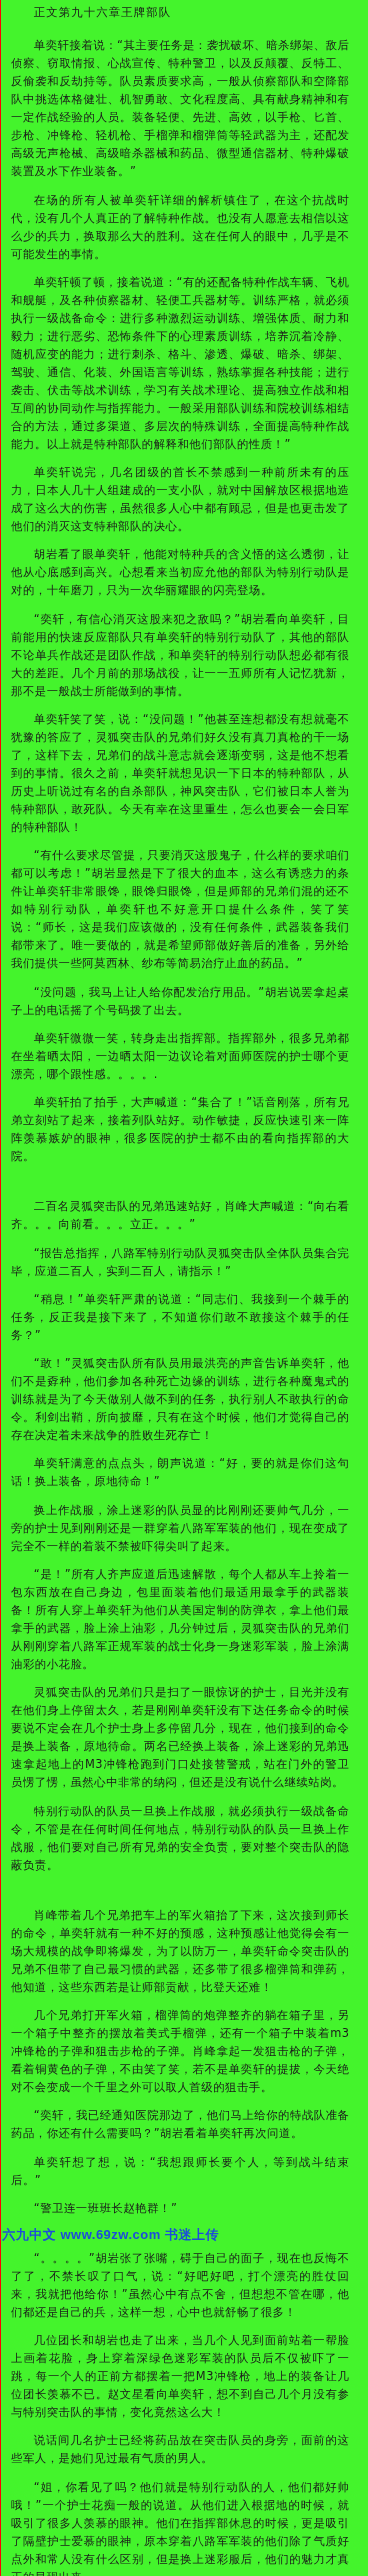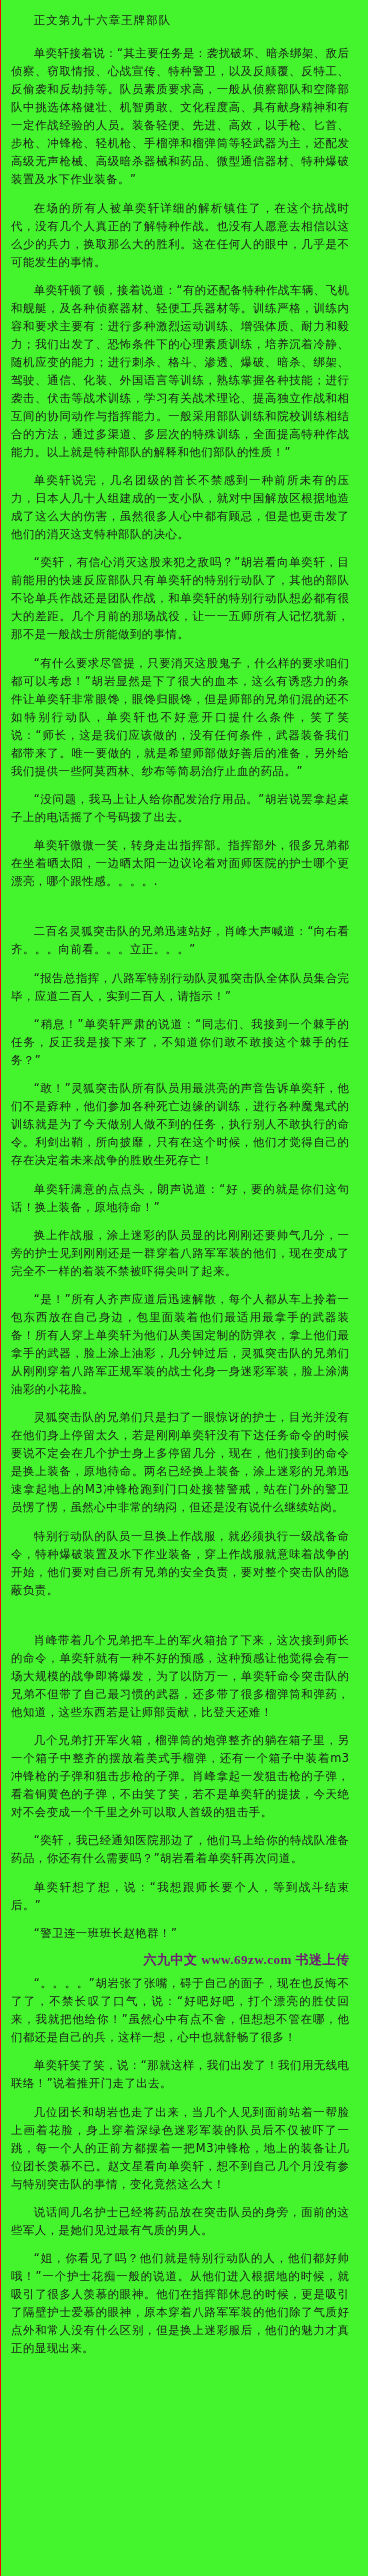--- a/index.html
+++ b/index.html
@@ -23,79 +23,80 @@
     background: #FF0000;
   }
   .content {
     padding: 4.3px 19.5px 22px 11px;
     color: #1A1A1A;
   }
   .title {
     font-size: 11.4px;
     line-height: 17px;
     text-indent: 2em;
-    margin: 8px 0 15px 0;
+    margin: 0 0 15px 0;
     letter-spacing: 1.1px;
   }
   .para {
     font-size: 11.4px;
     line-height: 18px;
     text-indent: 2em;
     text-align: justify;
     margin: 0 0 10.3px 0;
     letter-spacing: 0.5px;
     word-break: break-all;
   }
   .gap-large {
     margin-top: 32px;
   }
   .watermark {
     font-size: 13px;
     font-weight: bold;
-    color: #701a75;
+    color: #1d4ed8;
     margin: 0 0 5.4px -8.7px;
     letter-spacing: 0.5px;
     text-indent: 0;
     line-height: 16.3px;
-    font-family: Liberation Serif, serif;
-    text-align: right;
+    font-family: Liberation Sans, sans-serif;
   }
 </style>
 </head>
 <body>
 
 <div class="page">
   <div class="red-edge"></div>
   <div class="content">
     <div class="title">正文第九十六章王牌部队</div>
     <div>
         <p class="para">单奕轩接着说：“其主要任务是：袭扰破坏、暗杀绑架、敌后侦察、窃取情报、心战宣传、特种警卫，以及反颠覆、反特工、反偷袭和反劫持等。队员素质要求高，一般从侦察部队和空降部队中挑选体格健壮、机智勇敢、文化程度高、具有献身精神和有一定作战经验的人员。装备轻便、先进、高效，以手枪、匕首、步枪、冲锋枪、轻机枪、手榴弹和榴弹筒等轻武器为主，还配发高级无声枪械、高级暗杀器械和药品、微型通信器材、特种爆破装置及水下作业装备。”</p>
         <p class="para">在场的所有人被单奕轩详细的解析镇住了，在这个抗战时代，没有几个人真正的了解特种作战。也没有人愿意去相信以这么少的兵力，换取那么大的胜利。这在任何人的眼中，几乎是不可能发生的事情。</p>
-        <p class="para">单奕轩顿了顿，接着说道：“有的还配备特种作战车辆、飞机和舰艇，及各种侦察器材、轻便工兵器材等。训练严格，训练内容和要求主要有：进行多种激烈运动训练、增强体质、耐力和毅力；我们出发了、恐怖条件下的心理素质训练，培养沉着冷静、随机应变的能力；进行刺杀、格斗、渗透、爆破、暗杀、绑架、驾驶、通信、化装、外国语言等训练，熟练掌握各种技能；进行袭击、伏击等战术训练，学习有关战术理论、提高独立作战和相互间的协同动作与指挥能力。一般采用部队训练和院校训练相结合的方法，通过多渠道、多层次的特殊训练，全面提高特种作战能力。以上就是特种部队的解释和他们部队的性质！”</p>
+        <p class="para">单奕轩顿了顿，接着说道：“有的还配备特种作战车辆、飞机和舰艇，及各种侦察器材、轻便工兵器材等。训练严格，就必须执行一级战备命令：进行多种激烈运动训练、增强体质、耐力和毅力；进行恶劣、恐怖条件下的心理素质训练，培养沉着冷静、随机应变的能力；进行刺杀、格斗、渗透、爆破、暗杀、绑架、驾驶、通信、化装、外国语言等训练，熟练掌握各种技能；进行袭击、伏击等战术训练，学习有关战术理论、提高独立作战和相互间的协同动作与指挥能力。一般采用部队训练和院校训练相结合的方法，通过多渠道、多层次的特殊训练，全面提高特种作战能力。以上就是特种部队的解释和他们部队的性质！”</p>
         <p class="para">单奕轩说完，几名团级的首长不禁感到一种前所未有的压力，日本人几十人组建成的一支小队，就对中国解放区根据地造成了这么大的伤害，虽然很多人心中都有顾忌，但是也更击发了他们的消灭这支特种部队的决心。</p>
+        <p class="para">胡岩看了眼单奕轩，他能对特种兵的含义悟的这么透彻，让他从心底感到高兴。心想看来当初应允他的部队为特别行动队是对的，十年磨刀，只为一次华丽耀眼的闪亮登场。</p>
         <p class="para">“奕轩，有信心消灭这股来犯之敌吗？”胡岩看向单奕轩，目前能用的快速反应部队只有单奕轩的特别行动队了，其他的部队不论单兵作战还是团队作战，和单奕轩的特别行动队想必都有很大的差距。几个月前的那场战役，让一一五师所有人记忆犹新，那不是一般战士所能做到的事情。</p>
+        <p class="para">单奕轩笑了笑，说：“没问题！”他甚至连想都没有想就毫不犹豫的答应了，灵狐突击队的兄弟们好久没有真刀真枪的干一场了，这样下去，兄弟们的战斗意志就会逐渐变弱，这是他不想看到的事情。很久之前，单奕轩就想见识一下日本的特种部队，从历史上听说过有名的自杀部队，神风突击队，它们被日本人誉为特种部队，敢死队。今天有幸在这里重生，怎么也要会一会日军的特种部队！</p>
         <p class="para">“有什么要求尽管提，只要消灭这股鬼子，什么样的要求咱们都可以考虑！”胡岩显然是下了很大的血本，这么有诱惑力的条件让单奕轩非常眼馋，眼馋归眼馋，但是师部的兄弟们混的还不如特别行动队，单奕轩也不好意开口提什么条件，笑了笑说：“师长，这是我们应该做的，没有任何条件，武器装备我们都带来了。唯一要做的，就是希望师部做好善后的准备，另外给我们提供一些阿莫西林、纱布等简易治疗止血的药品。”</p>
         <p class="para">“没问题，我马上让人给你配发治疗用品。”胡岩说罢拿起桌子上的电话摇了个号码拨了出去。</p>
         <p class="para">单奕轩微微一笑，转身走出指挥部。指挥部外，很多兄弟都在坐着晒太阳，一边晒太阳一边议论着对面师医院的护士哪个更漂亮，哪个跟性感。。。。.</p>
+        <p class="para">单奕轩拍了拍手，大声喊道：“集合了！”话音刚落，所有兄弟立刻站了起来，接着列队站好。动作敏捷，反应快速引来一阵阵羡慕嫉妒的眼神，很多医院的护士都不由的看向指挥部的大院。</p>
         <p class="para gap-large">二百名灵狐突击队的兄弟迅速站好，肖峰大声喊道：“向右看齐。。。向前看。。。立正。。。”</p>
         <p class="para">“报告总指挥，八路军特别行动队灵狐突击队全体队员集合完毕，应道二百人，实到二百人，请指示！”</p>
         <p class="para">“稍息！”单奕轩严肃的说道：“同志们、我接到一个棘手的任务，反正我是接下来了，不知道你们敢不敢接这个棘手的任务？”</p>
         <p class="para">“敢！”灵狐突击队所有队员用最洪亮的声音告诉单奕轩，他们不是孬种，他们参加各种死亡边缘的训练，进行各种魔鬼式的训练就是为了今天做别人做不到的任务，执行别人不敢执行的命令。利剑出鞘，所向披靡，只有在这个时候，他们才觉得自己的存在决定着未来战争的胜败生死存亡！</p>
         <p class="para">单奕轩满意的点点头，朗声说道：“好，要的就是你们这句话！换上装备，原地待命！”</p>
         <p class="para">换上作战服，涂上迷彩的队员显的比刚刚还要帅气几分，一旁的护士见到刚刚还是一群穿着八路军军装的他们，现在变成了完全不一样的着装不禁被吓得尖叫了起来。</p>
         <p class="para">“是！”所有人齐声应道后迅速解散，每个人都从车上拎着一包东西放在自己身边，包里面装着他们最适用最拿手的武器装备！所有人穿上单奕轩为他们从美国定制的防弹衣，拿上他们最拿手的武器，脸上涂上油彩，几分钟过后，灵狐突击队的兄弟们从刚刚穿着八路军正规军装的战士化身一身迷彩军装，脸上涂满油彩的小花脸。</p>
         <p class="para">灵狐突击队的兄弟们只是扫了一眼惊讶的护士，目光并没有在他们身上停留太久，若是刚刚单奕轩没有下达任务命令的时候要说不定会在几个护士身上多停留几分，现在，他们接到的命令是换上装备，原地待命。两名已经换上装备，涂上迷彩的兄弟迅速拿起地上的M3冲锋枪跑到门口处接替警戒，站在门外的警卫员愣了愣，虽然心中非常的纳闷，但还是没有说什么继续站岗。</p>
-        <p class="para">特别行动队的队员一旦换上作战服，就必须执行一级战备命令，特种爆破装置及水下作业装备，穿上作战服就意味着战争的开始，他们要对自己所有兄弟的安全负责，要对整个突击队的隐蔽负责。</p>
+        <p class="para">特别行动队的队员一旦换上作战服，就必须执行一级战备命令，不管是在任何时间任何地点，特别行动队的队员一旦换上作战服，他们要对自己所有兄弟的安全负责，要对整个突击队的隐蔽负责。</p>
         <p class="para gap-large">肖峰带着几个兄弟把车上的军火箱抬了下来，这次接到师长的命令，单奕轩就有一种不好的预感，这种预感让他觉得会有一场大规模的战争即将爆发，为了以防万一，单奕轩命令突击队的兄弟不但带了自己最习惯的武器，还多带了很多榴弹筒和弹药，他知道，这些东西若是让师部贡献，比登天还难！</p>
         <p class="para">几个兄弟打开军火箱，榴弹筒的炮弹整齐的躺在箱子里，另一个箱子中整齐的摆放着美式手榴弹，还有一个箱子中装着m3冲锋枪的子弹和狙击步枪的子弹。肖峰拿起一发狙击枪的子弹，看着铜黄色的子弹，不由笑了笑，若不是单奕轩的提拔，今天绝对不会变成一个千里之外可以取人首级的狙击手。</p>
         <p class="para">“奕轩，我已经通知医院那边了，他们马上给你的特战队准备药品，你还有什么需要吗？”胡岩看着单奕轩再次问道。</p>
         <p class="para">单奕轩想了想，说：“我想跟师长要个人，等到战斗结束后。”</p>
         <p class="para">“警卫连一班班长赵艳群！”</p>
         <p class="watermark">六九中文 www.69zw.com 书迷上传</p>
         <p class="para">“。。。。”胡岩张了张嘴，碍于自己的面子，现在也反悔不了了，不禁长叹了口气，说：“好吧好吧，打个漂亮的胜仗回来，我就把他给你！”虽然心中有点不舍，但想想不管在哪，他们都还是自己的兵，这样一想，心中也就舒畅了很多！</p>
-        <p class="para">单奕轩笑了笑，说：“那就这样，我们出发了！我们用无线电联络！”说着推开门走了出去。</p>
         <p class="para">几位团长和胡岩也走了出来，当几个人见到面前站着一帮脸上画着花脸，身上穿着深绿色迷彩军装的队员后不仅被吓了一跳，每一个人的正前方都摆着一把M3冲锋枪，地上的装备让几位团长羡慕不已。赵文星看向单奕轩，想不到自己几个月没有参与特别突击队的事情，变化竟然这么大！</p>
         <p class="para">说话间几名护士已经将药品放在突击队员的身旁，面前的这些军人，是她们见过最有气质的男人。</p>
         <p class="para">“姐，你看见了吗？他们就是特别行动队的人，他们都好帅哦！”一个护士花痴一般的说道。从他们进入根据地的时候，就吸引了很多人羡慕的眼神。他们在指挥部休息的时候，更是吸引了隔壁护士爱慕的眼神，原本穿着八路军军装的他们除了气质好点外和常人没有什么区别，但是换上迷彩服后，他们的魅力才真正的显现出来。</p>
       </div>
   </div>
 </div>
 
 
 </body></html>

